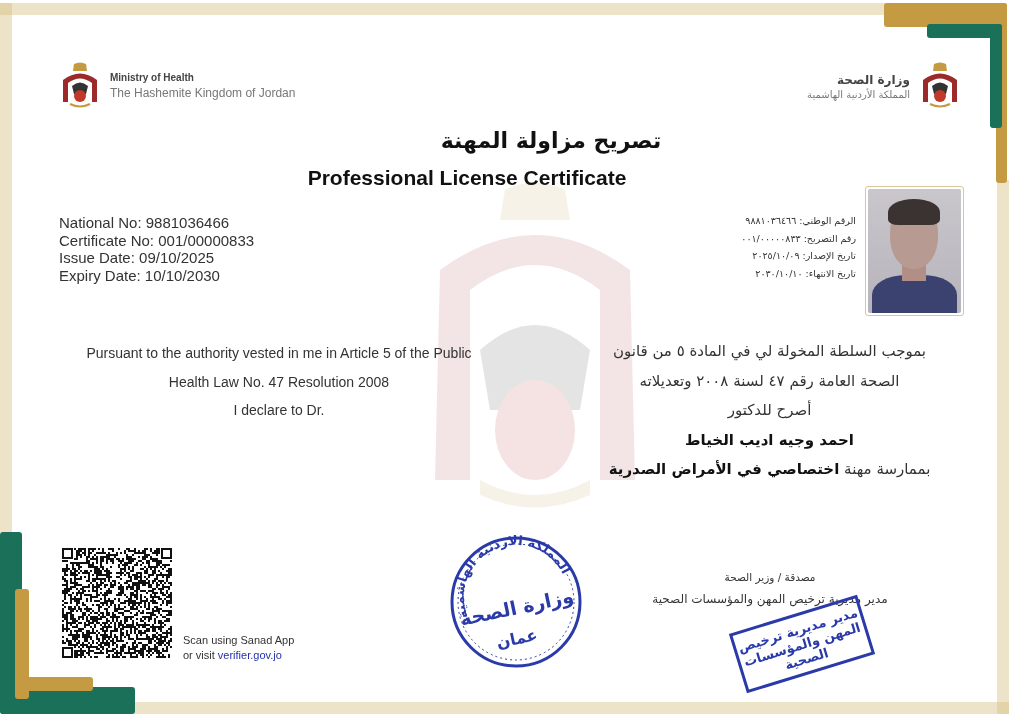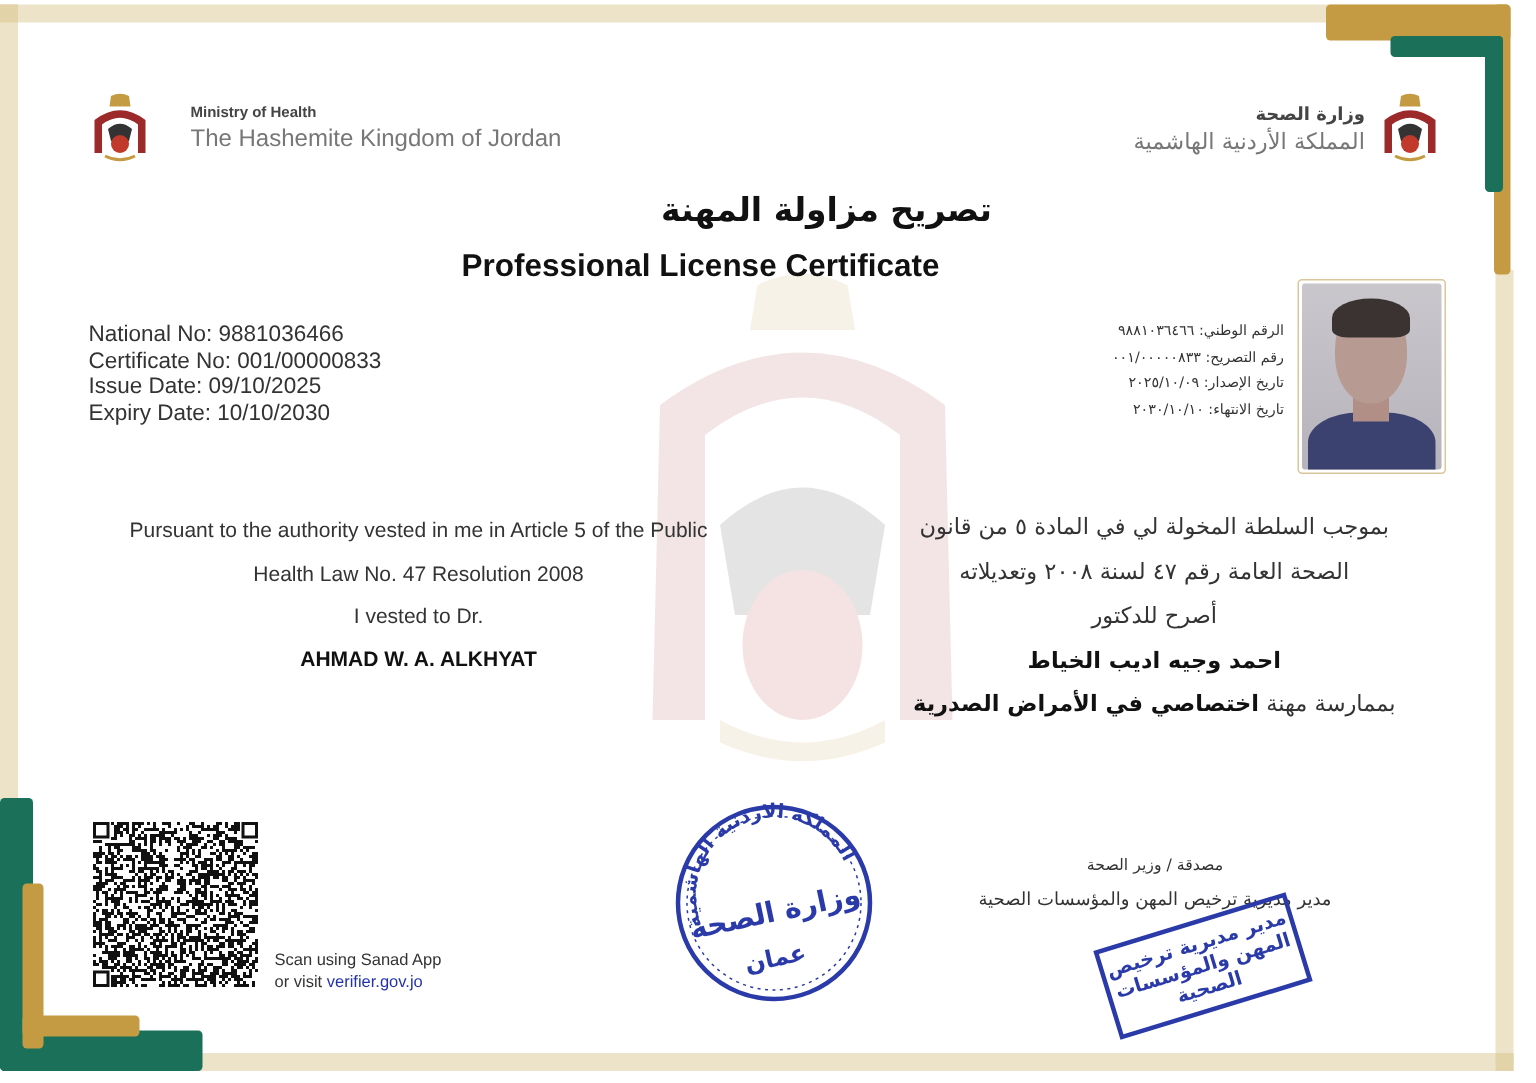--- a/index.html
+++ b/index.html
@@ -16,28 +16,28 @@
     .green-tr-h { position:absolute; left:927px; top:24px; width:75px; height:14px; background:#1a7058; border-radius:3px; }
     .green-tr-v { position:absolute; left:990px; top:24px; width:12px; height:104px; background:#1a7058; border-radius:3px; }
 
     .green-bl-v { position:absolute; left:0; top:532px; width:22px; height:182px; background:#1a7058; border-radius:3px; }
     .green-bl-h { position:absolute; left:0; top:687px; width:135px; height:27px; background:#1a7058; border-radius:3px; }
     .gold-bl-v { position:absolute; left:15px; top:589px; width:14px; height:110px; background:#c49b42; border-radius:3px; }
     .gold-bl-h { position:absolute; left:15px; top:677px; width:78px; height:14px; background:#c49b42; border-radius:3px; }
 
     .watermark { position:absolute; left:420px; top:180px; width:230px; height:330px; opacity:0.12; pointer-events:none; }
 
-    .logo-left { position:absolute; left:60px; top:62px; display:flex; align-items:center; gap:27px; }
+    .logo-left { position:absolute; left:60px; top:62px; display:flex; align-items:center; gap:10px; }
     .logo-right { position:absolute; right:64px; top:62px; display:flex; align-items:center; gap:10px; flex-direction:row-reverse; }
     .crest { width:40px; height:48px; }
     .ministry-en .l1 { font-size:10px; font-weight:bold; color:#444; }
-    .ministry-en .l2 { font-size:16px; color:#777; margin-top:3px; }
+    .ministry-en .l2 { font-size:12px; color:#777; margin-top:3px; }
     .ministry-ar { text-align:right; direction:rtl; }
     .ministry-ar .l1 { font-size:12px; font-weight:bold; color:#444; font-family:"DejaVu Sans", sans-serif; }
-    .ministry-ar .l2 { font-size:15px; color:#777; margin-top:2px; font-family:"DejaVu Sans", sans-serif; }
+    .ministry-ar .l2 { font-size:10px; color:#777; margin-top:2px; font-family:"DejaVu Sans", sans-serif; }
 
     .title-ar { position:absolute; left:0; width:1024px; top:128px; text-align:center; font-size:22px; font-weight:bold; color:#111; direction:rtl; font-family:"DejaVu Sans", sans-serif;padding-left:39px; }
     .title-en { position:absolute; left:0; width:934px; top:166px; text-align:center; font-size:21px; font-weight:bold; color:#111; }
 
     .info-en { position:absolute; left:59px; top:214px; font-size:15px; color:#333; line-height:17.5px; }
     .info-ar { position:absolute; right:168px; top:212px; font-size:9.5px; color:#333; line-height:17.5px; direction:rtl; text-align:right; font-family:"DejaVu Sans", sans-serif; }
 
     .photo { position:absolute; left:865px; top:186px; width:93px; height:124px; border:1px solid #d9c79b; border-radius:3px; padding:2px; background:#fff; }
     .photo-inner { width:100%; height:100%; background:linear-gradient(#c9c6cc, #b7b3bb); border-radius:2px; position:relative; overflow:hidden; }
     .photo-head { position:absolute; left:22px; top:14px; width:48px; height:66px; border-radius:45% 45% 48% 48%; background:#b79a92; }
@@ -137,22 +137,21 @@
     <div class="photo-body"></div>
     <div class="photo-neck"></div>
     <div class="photo-head"></div>
     <div class="photo-hair"></div>
   </div>
 </div>
 
 <div class="body-en">
   <div>Pursuant to the authority vested in me in Article 5 of the Public</div>
   <div>Health Law No. 47 Resolution 2008</div>
-  <div>I vested to Dr.</div>
-  <div class="bold">AHMAD W. A. ALKHYAT</div>
+  <div>I declare to Dr.</div>
 </div>
 
 <div class="body-ar">
   <div>بموجب السلطة المخولة لي في المادة ٥ من قانون</div>
   <div>الصحة العامة رقم ٤٧ لسنة ٢٠٠٨ وتعديلاته</div>
   <div>أصرح للدكتور</div>
   <div class="bold">احمد وجيه اديب الخياط</div>
   <div><span>بممارسة مهنة </span><span class="bold">اختصاصي في الأمراض الصدرية</span></div>
 </div>
 

